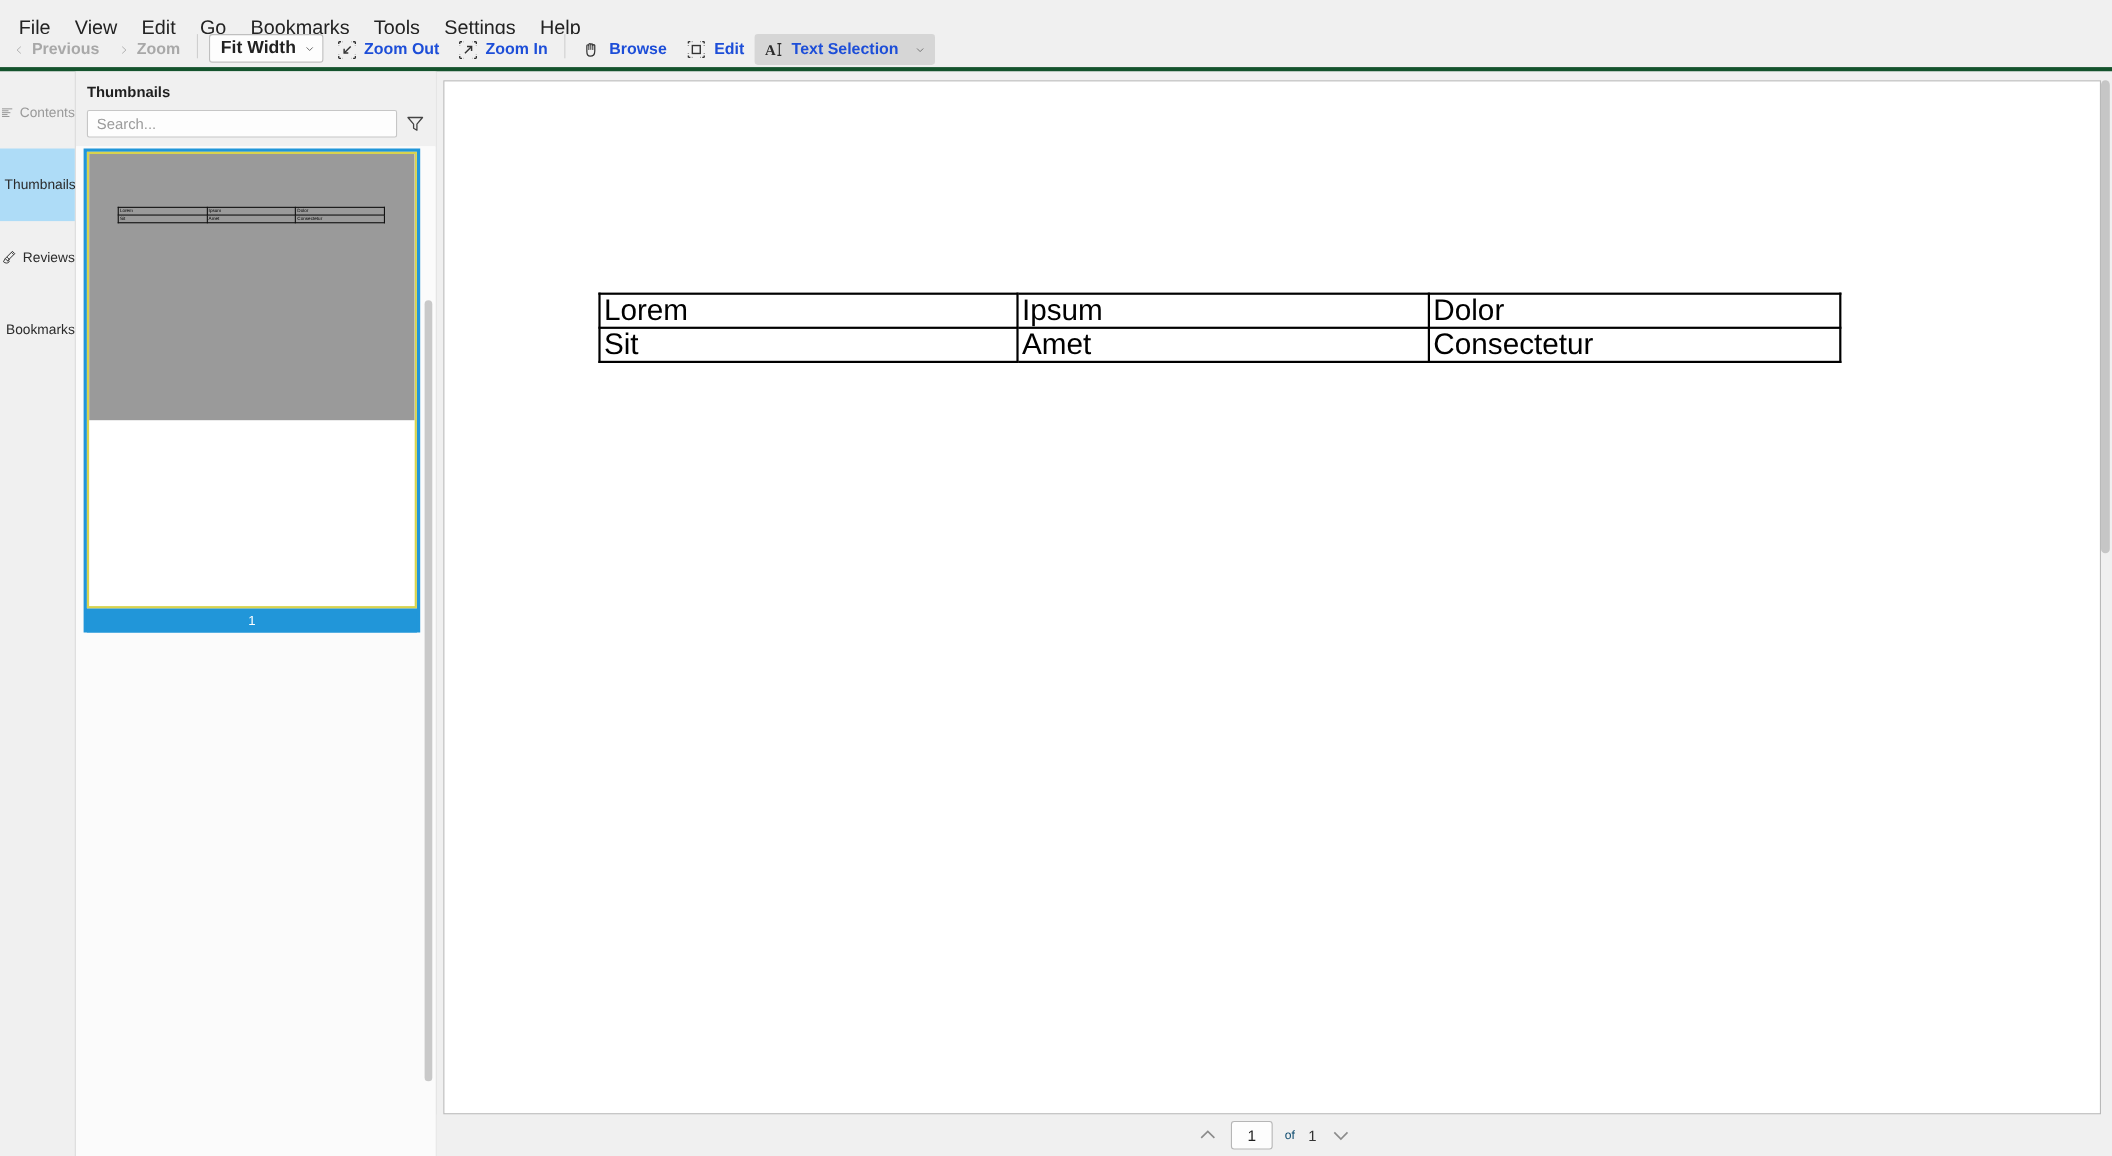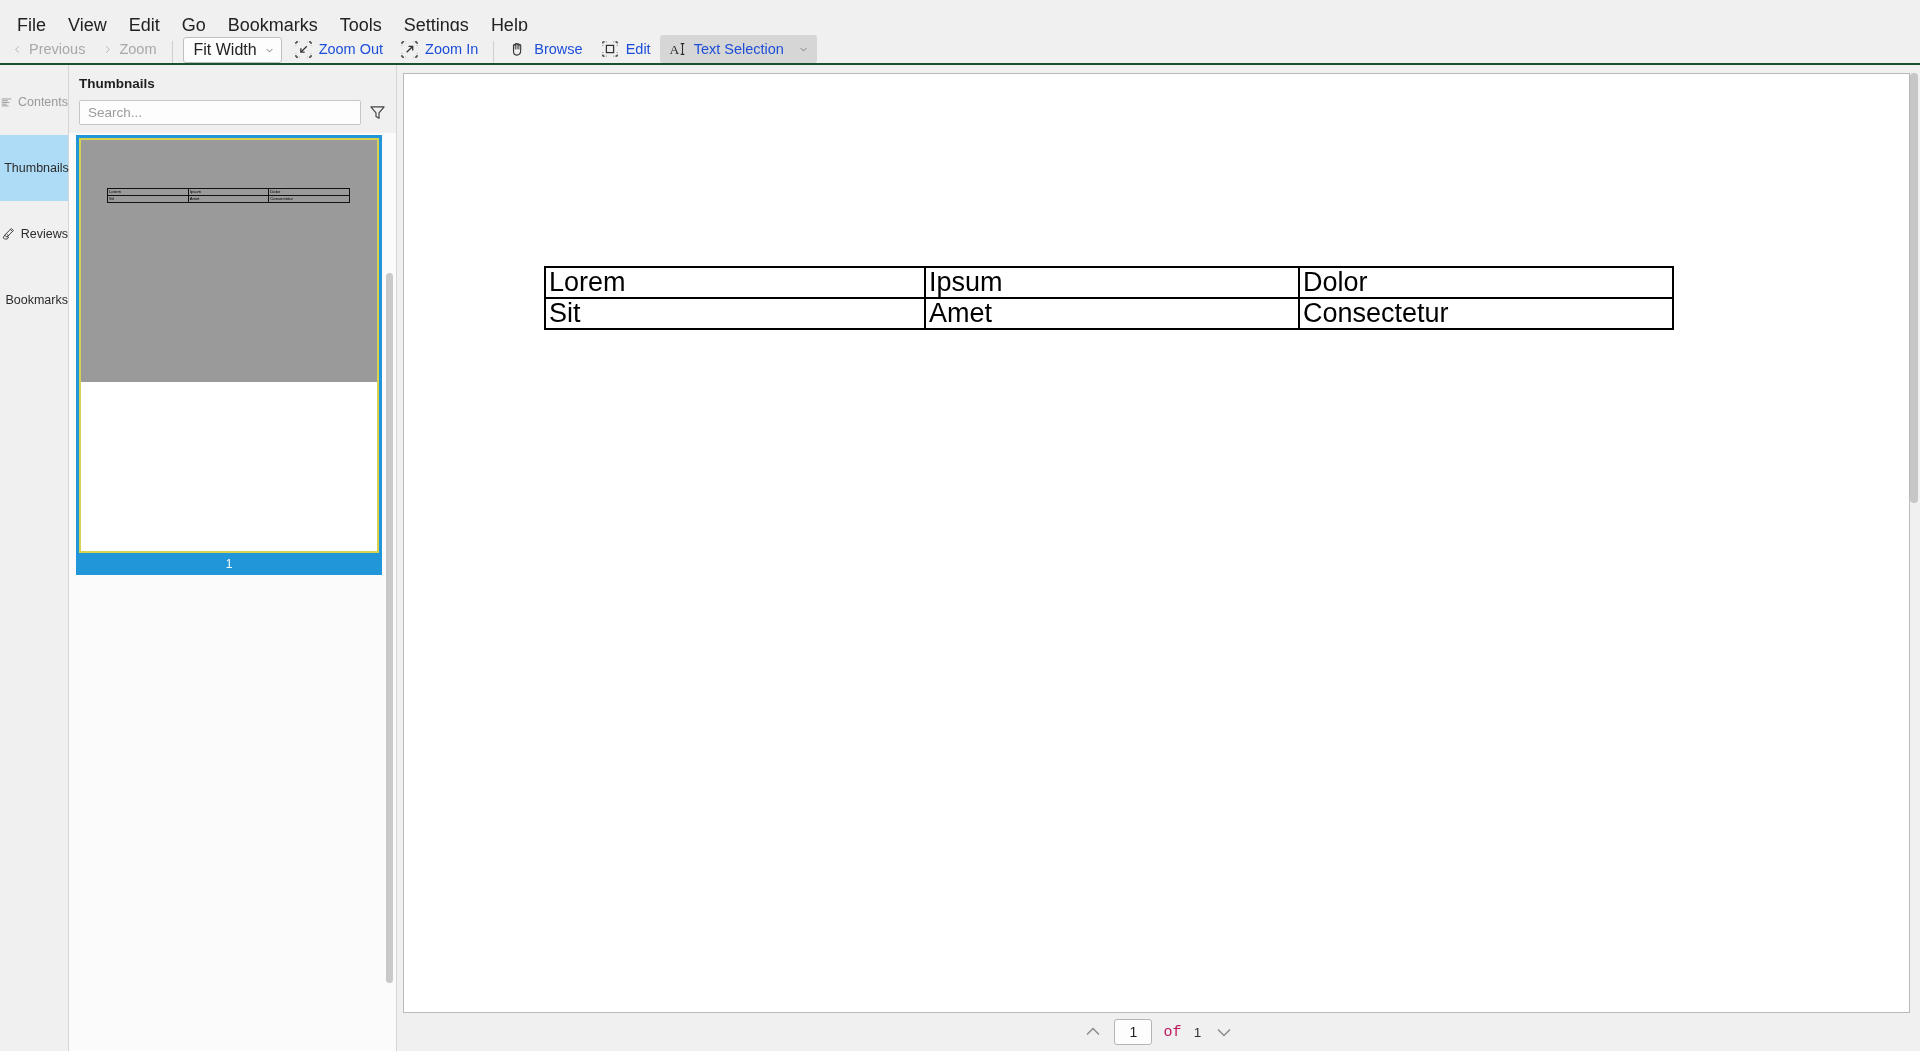--- a/index.html
+++ b/index.html
@@ -24,23 +24,24 @@
     line-height: 1;
     cursor: default;
     border-radius: 2px;
     margin-top: 19px;
   }
 
   
   .toolbar {
     height: 34px; flex: 0 0 34px;
     background: #f0f0f0;
-    display: flex; align-items: flex-end;
+    display: flex; align-items: flex-start;
     padding: 0 4px;
-    border-bottom: 2px solid #14532d;
+    border-bottom: 4px solid #14532d;
+    font-weight: bold;
   }
   .tb-btn {
     display: flex; align-items: center; gap: 7px;
     height: 28px; padding: 0 9px;
     font-size: 14.5px; color: #1d4ed8;
     border-radius: 3px; cursor: default;
     white-space: nowrap;
   }
   .tb-btn.disabled { color: #a8a8a8; }
   .tb-btn.active { background: #d6d6d6; }
@@ -212,21 +213,21 @@
     display: flex; align-items: center; justify-content: center;
     gap: 11px;
   }
   .nav-chev { width: 20px; height: 20px; cursor: default; }
   .pagebox {
     width: 38px; height: 26px;
     background: #fdfdfd; border: 1px solid #b5b5b5; border-radius: 3px;
     display: flex; align-items: center; justify-content: center;
     font-size: 14px; color: #1f1f1f;
   }
-  .nav-of { font-size: 15px; color: #be185d; font-family: Liberation Mono, monospace; }
+  .nav-of { font-size: 11px; color: #0c4a6e; }
   .nav-total { font-size: 13.5px; color: #333; min-width: 10px; text-align: center; }
 </style>
 </head>
 <body>
 
 <div id="app">
 
   <div class="menubar">
     <div class="menu-item">File</div>
     <div class="menu-item">View</div>

